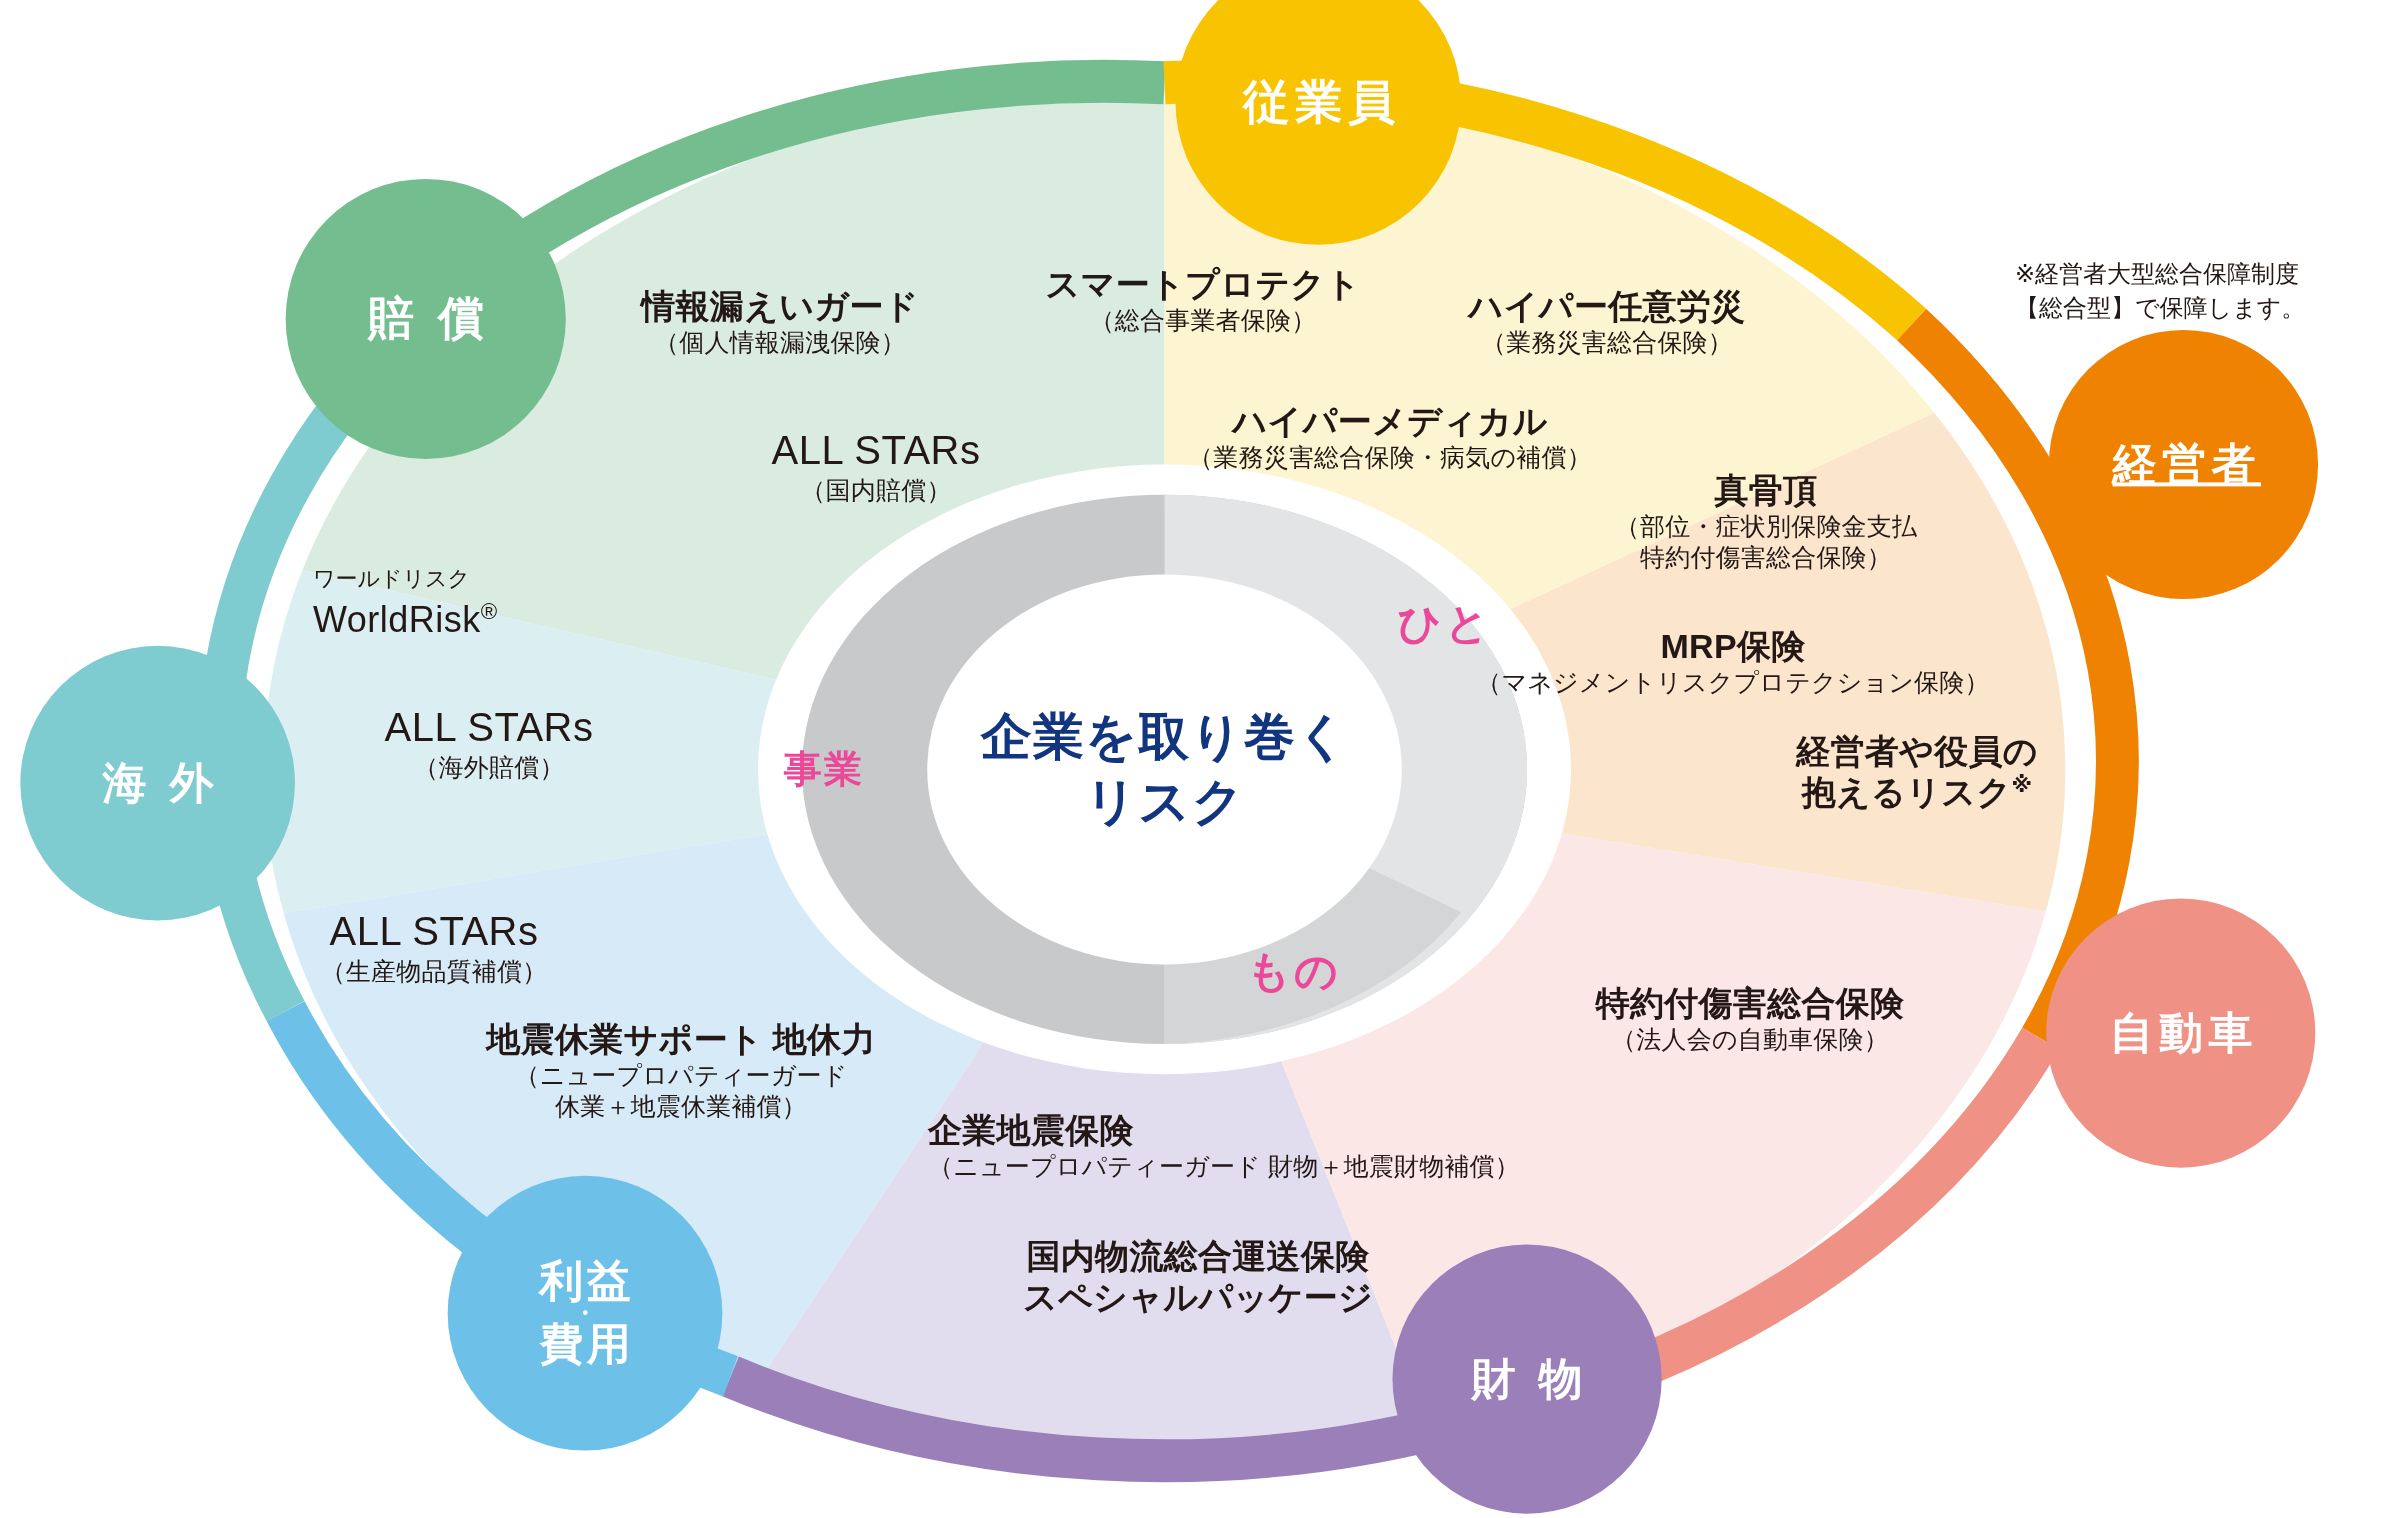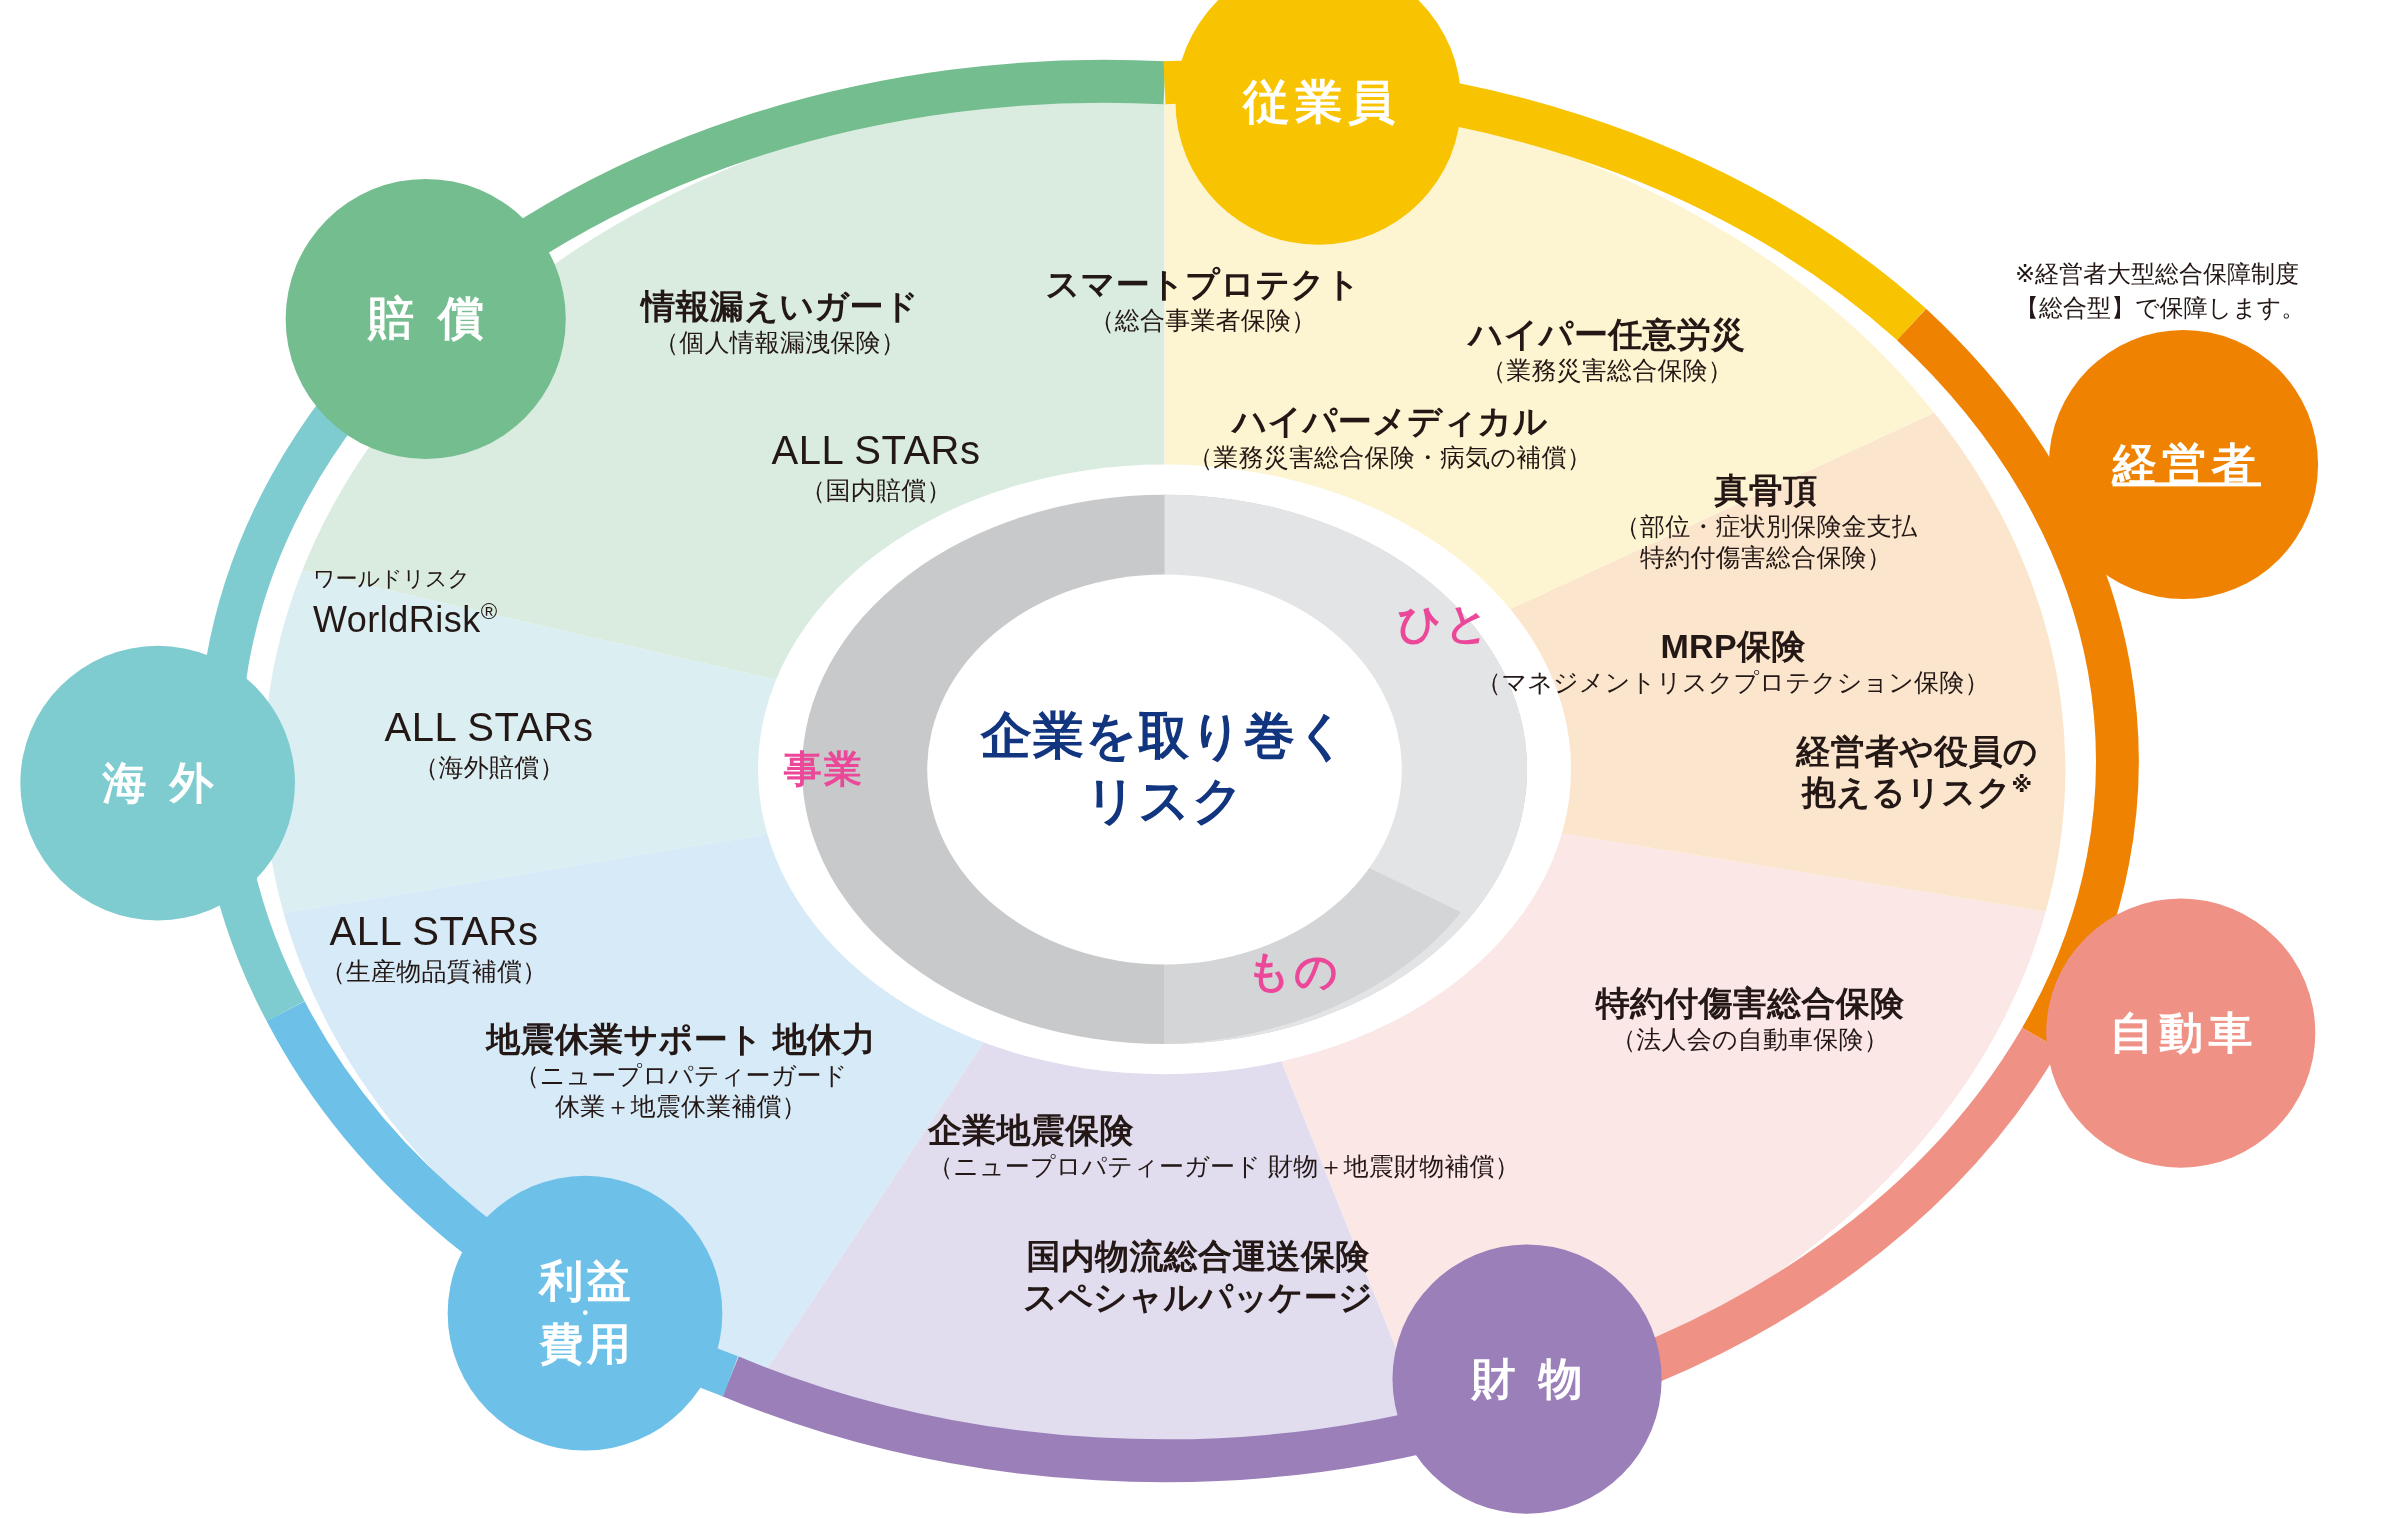--- a/index.html
+++ b/index.html
@@ -122,21 +122,21 @@
   <div class="badge-txt" style="left:158px;top:783px;transform:translate(-50%,-50%);font-size:44px;">海 外</div>
 
   <div class="badge-txt" style="left:426px;top:319px;transform:translate(-50%,-50%);font-size:46px;">賠 償</div>
 
   <div class="ring-txt" style="left:1445px;top:624px;transform:translate(-50%,-50%);font-size:43px;letter-spacing:3.3px;">ひと</div>
 
   <div class="ring-txt" style="left:1294px;top:972px;transform:translate(-50%,-50%);font-size:43px;letter-spacing:3.3px;">もの</div>
 
   <div class="ring-txt" style="left:824px;top:769px;transform:translate(-50%,-50%);font-size:38px;letter-spacing:2.2px;">事業</div>
 
-  <div class="center-txt" style="left:1165px;top:769px;transform:translate(-50%,-50%);font-size:51px;font-family:Liberation Serif, serif;">
+  <div class="center-txt" style="left:1165px;top:769px;transform:translate(-50%,-50%);font-size:51px;">
     <div>企業を取り巻く</div>
     <div>リスク</div>
   </div>
 
   <div class="note" style="left:2015px;top:257px;">
     <div>※経営者大型総合保障制度</div>
     <div>【総合型】で保障します。</div>
   </div>
 
   <div class="lbl ctr" style="left:780px;top:286px;transform:translateX(-50%);">
@@ -147,21 +147,21 @@
   <div class="lbl ctr" style="left:876px;top:426px;transform:translateX(-50%);">
     <div class="en">ALL STARs</div>
     <div class="t2">（国内賠償）</div>
   </div>
 
   <div class="lbl ctr" style="left:1203px;top:264px;transform:translateX(-50%);">
     <div class="t1">スマートプロテクト</div>
     <div class="t2">（総合事業者保険）</div>
   </div>
 
-  <div class="lbl ctr" style="left:1607px;top:286px;transform:translateX(-50%);margin-top:28px;">
+  <div class="lbl ctr" style="left:1607px;top:286px;transform:translateX(-50%);">
     <div class="t1">ハイパー任意労災</div>
     <div class="t2">（業務災害総合保険）</div>
   </div>
 
   <div class="lbl ctr" style="left:1390px;top:401px;transform:translateX(-50%);">
     <div class="t1">ハイパーメディカル</div>
     <div class="t2">（業務災害総合保険・病気の補償）</div>
   </div>
 
   <div class="lbl ctr" style="left:1766px;top:470px;transform:translateX(-50%);">

